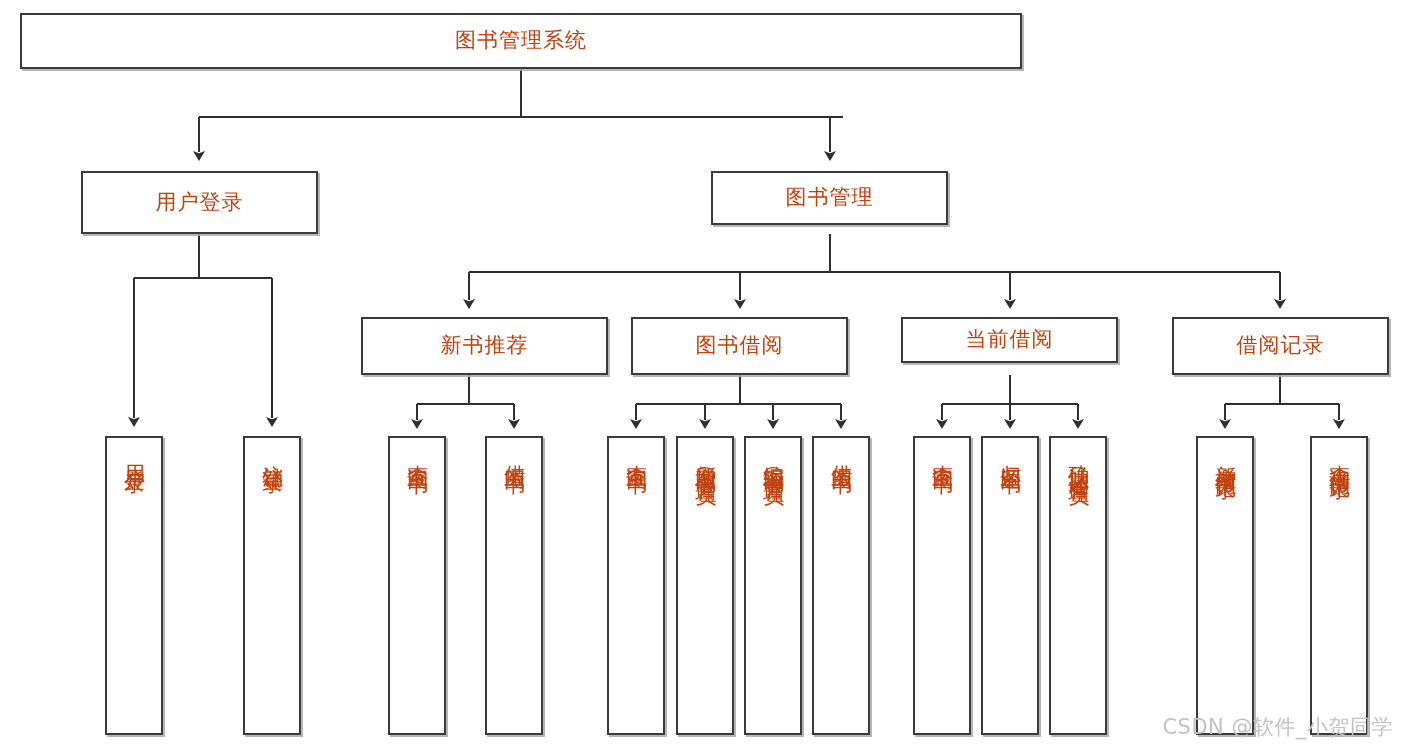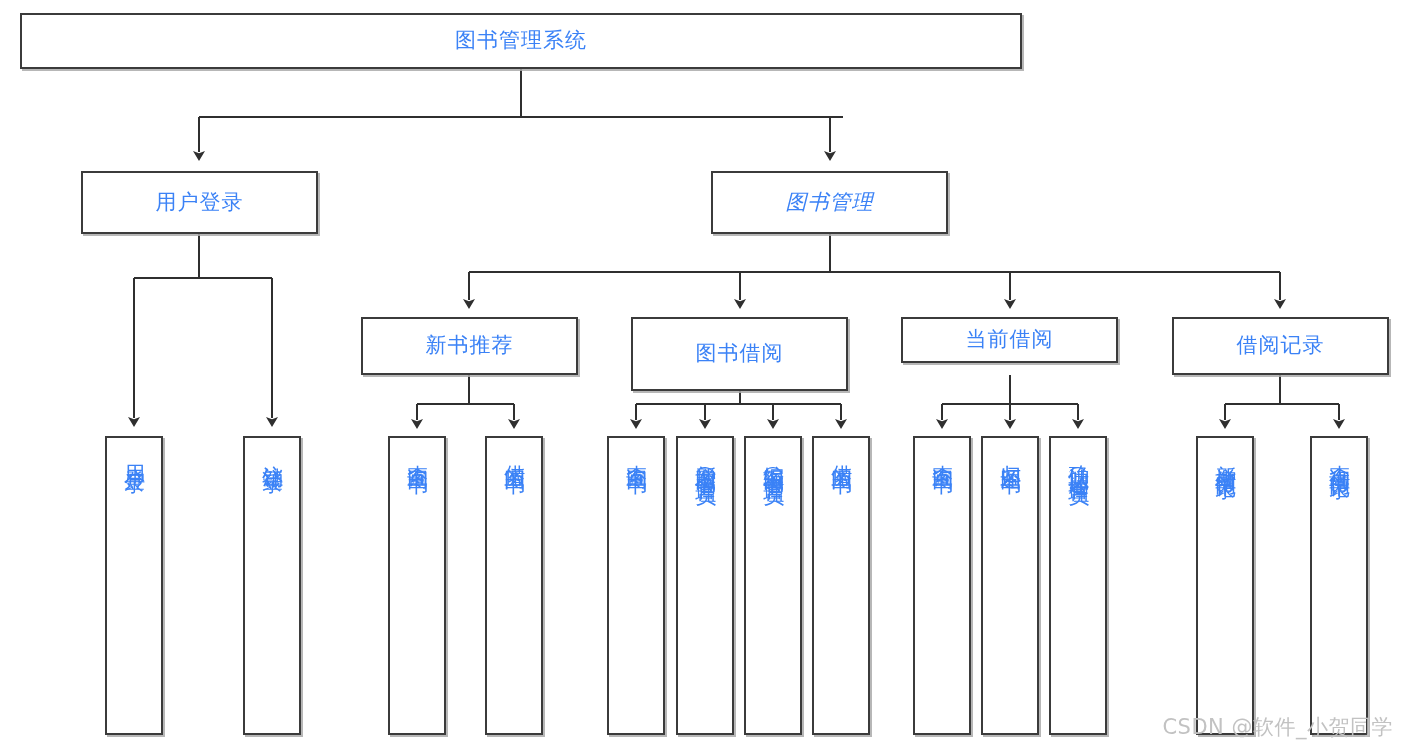--- a/index.html
+++ b/index.html
@@ -33,21 +33,21 @@
     box-shadow: 2px 2px 0 0 rgba(170,170,170,0.85);
     display: flex;
     align-items: center;
     justify-content: center;
     color: #3f3f3f;
   }
   .node .label {
     display: block;
     text-align: left;
     letter-spacing: 1px;
-    color: #3b82f6;
+    color: #c2410c;
   }
   .node.horiz .label {
     font-size: 21px;
     line-height: 1.1;
     white-space: nowrap;
   }
   .node.vert {
     align-items: flex-start;
     padding-top: 10px;
   }
@@ -129,28 +129,28 @@
     </g>
   </svg>
 
   <div class="node horiz" style="left:20px; top:13px; width:1002px; height:56px;">
     <span class="label">图书管理系统</span>
   </div>
 
   <div class="node horiz" style="left:81px; top:171px; width:237px; height:63px;">
     <span class="label">用户登录</span>
   </div>
-  <div class="node horiz" style="left:711px; top:171px; width:237px; height:63px;font-style:italic;">
+  <div class="node horiz" style="left:711px; top:171px; width:237px; height:54px;">
     <span class="label">图书管理</span>
   </div>
 
-  <div class="node horiz" style="left:361px; top:317px; width:217px; height:58px;">
+  <div class="node horiz" style="left:361px; top:317px; width:247px; height:58px;">
     <span class="label">新书推荐</span>
   </div>
-  <div class="node horiz" style="left:631px; top:317px; width:217px; height:74px;">
+  <div class="node horiz" style="left:631px; top:317px; width:217px; height:58px;">
     <span class="label">图书借阅</span>
   </div>
   <div class="node horiz" style="left:901px; top:317px; width:217px; height:46px;">
     <span class="label">当前借阅</span>
   </div>
   <div class="node horiz" style="left:1172px; top:317px; width:217px; height:58px;">
     <span class="label">借阅记录</span>
   </div>
 
   <div class="node vert" style="left:105px; top:436px; width:58px; height:299px;">

